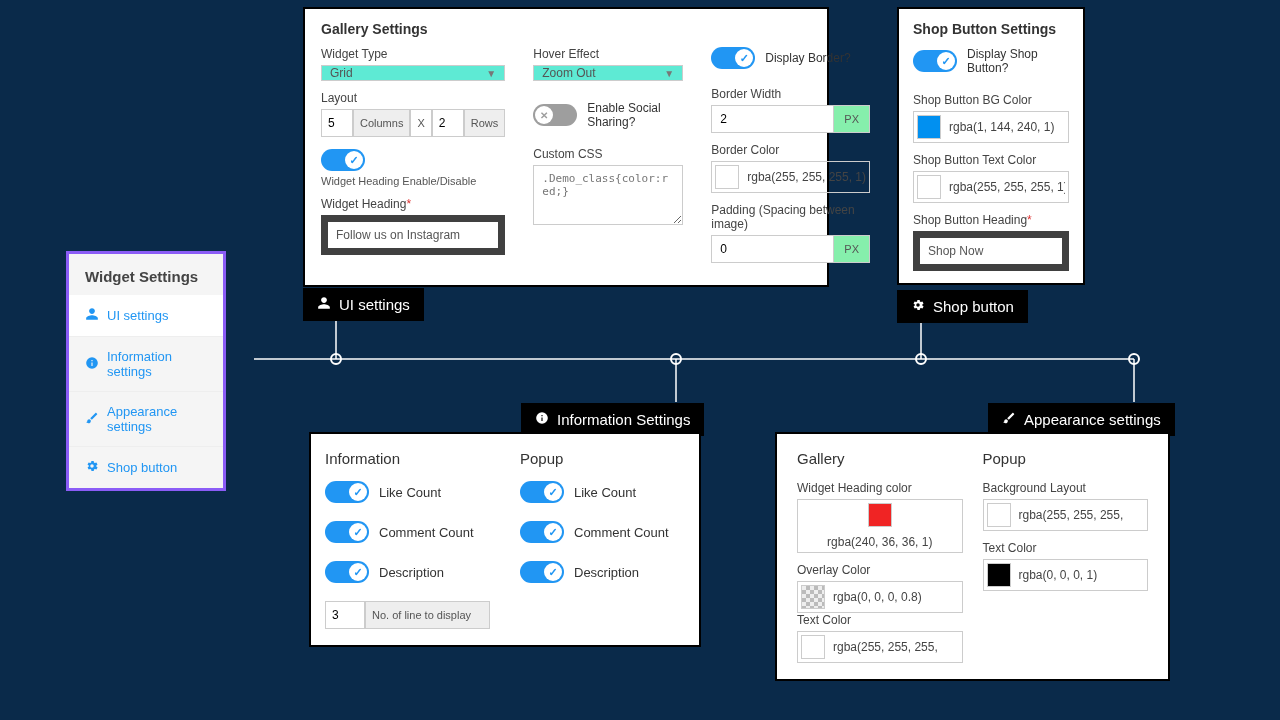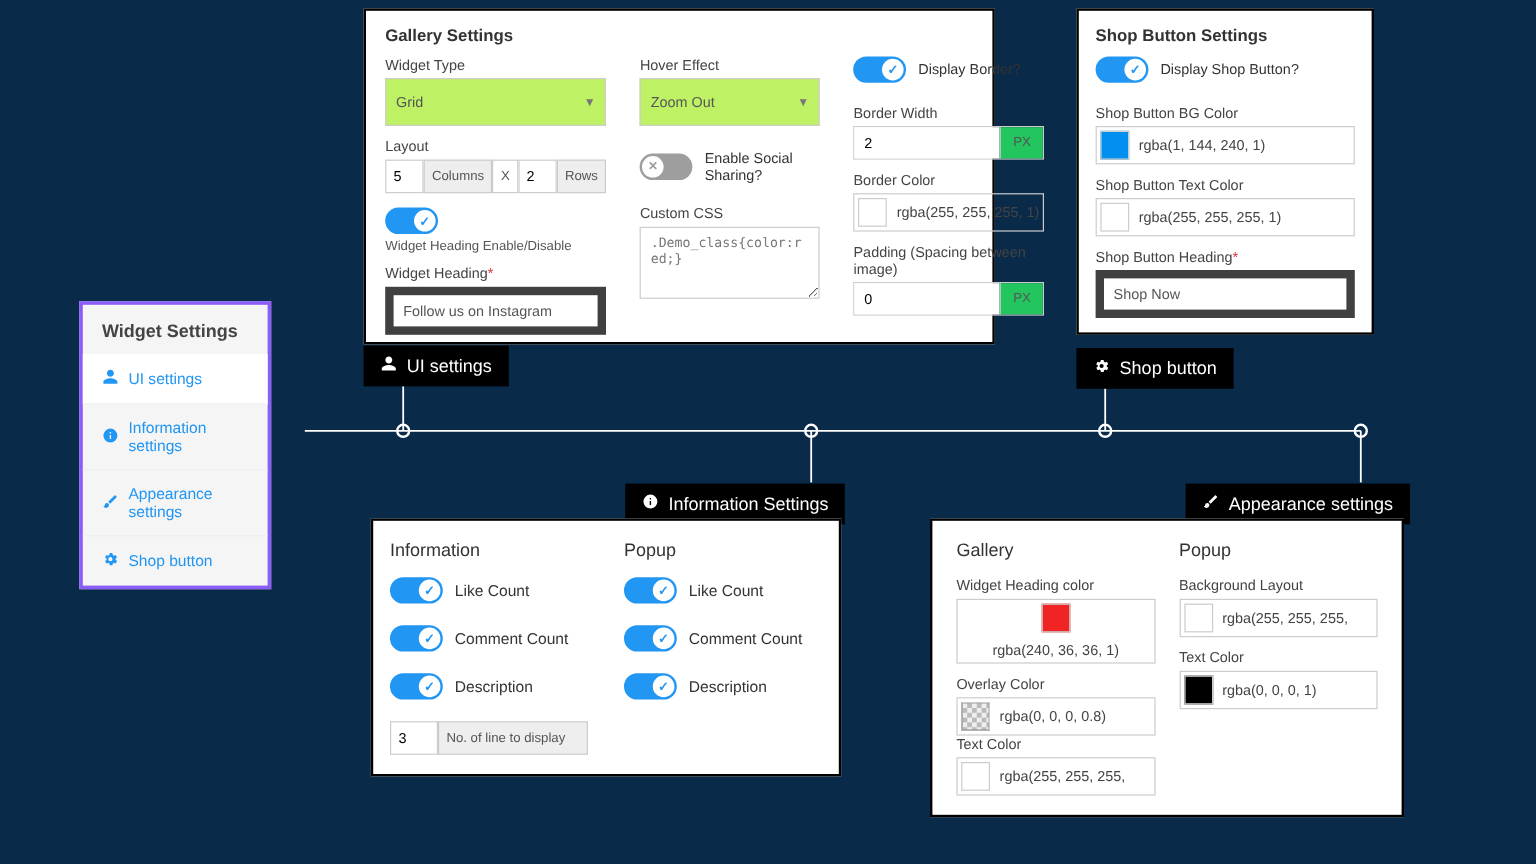--- a/index.html
+++ b/index.html
@@ -65,24 +65,24 @@
     width: 100%;
     border: 7px solid #404040;
     padding: 6px 8px;
     font-size: 12px;
     color: #555;
     background: #fff;
   }
   .select-box {
     width: 100%;
     border: 1px solid #ccc;
-    padding: 12px 8px;
+    padding: 0 8px;
     font-size: 12px;
     color: #555;
-    background: #bef264;
+    background: #5eead4;
     display: flex;
     justify-content: space-between;
     align-items: center;
   }
   .chevron {
     color: #777;
     font-size: 10px;
   }
   .toggle {
     width: 44px;
@@ -126,21 +126,21 @@
     border: 1px solid #ccc;
   }
   .unit-input input {
     border: none;
     padding: 6px 8px;
     flex: 1;
     width: 40px;
     font-size: 12px;
   }
   .unit-input .unit {
-    background: #22c55e;
+    background: #86efac;
     border-left: 1px solid #ccc;
     padding: 6px 10px;
     font-size: 11px;
     color: #555;
     display: flex;
     align-items: center;
   }
   .layout-row {
     display: flex;
     gap: 0;
@@ -333,21 +333,21 @@
 
 <div class="tag" style="left:303px; top:288px;">
   <span>
     <svg class="icon-svg" style="fill:#fff;" viewBox="0 0 24 24">
         <path d="M12 12c2.7 0 5-2.3 5-5s-2.3-5-5-5-5 2.3-5 5 2.3 5 5 5zm0 2c-3.3 0-10 1.7-10 5v3h20v-3c0-3.3-6.7-5-10-5z"></path>
       </svg>
   </span>
   <span>UI settings</span>
 </div>
 
-<div class="panel" style="left:897px; top:7px; width:248px; padding:12px 14px;">
+<div class="panel" style="left:897px; top:7px; width:188px; padding:12px 14px;">
   <div class="panel-title" style="font-weight:bold;">Shop Button Settings</div>
   <div class="toggle-row">
     <div class="toggle on">
         <span class="knob"></span>
       </div>
     <span style="font-size:12px;">Display Shop Button?</span>
   </div>
   <div class="field-label">Shop Button BG Color</div>
   <div class="color-input" style="margin-bottom:10px;">
     <span class="swatch" style="background-color: rgb(1, 144, 240);"></span>

